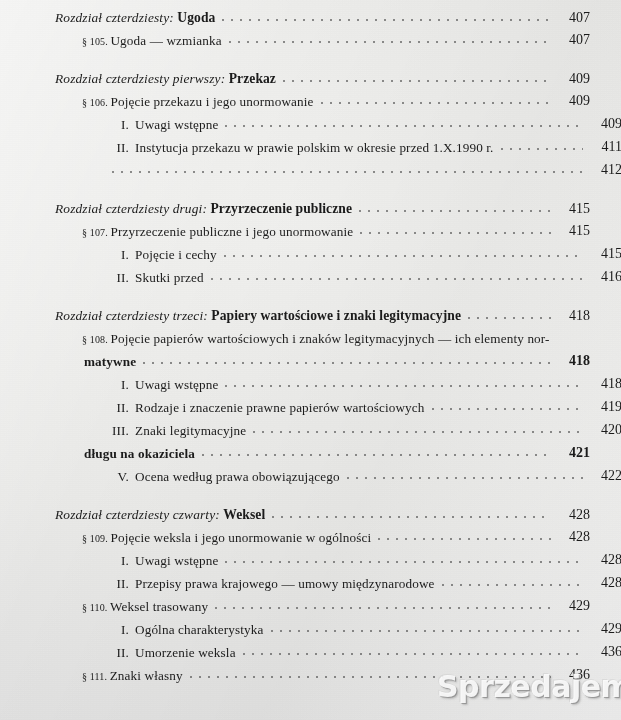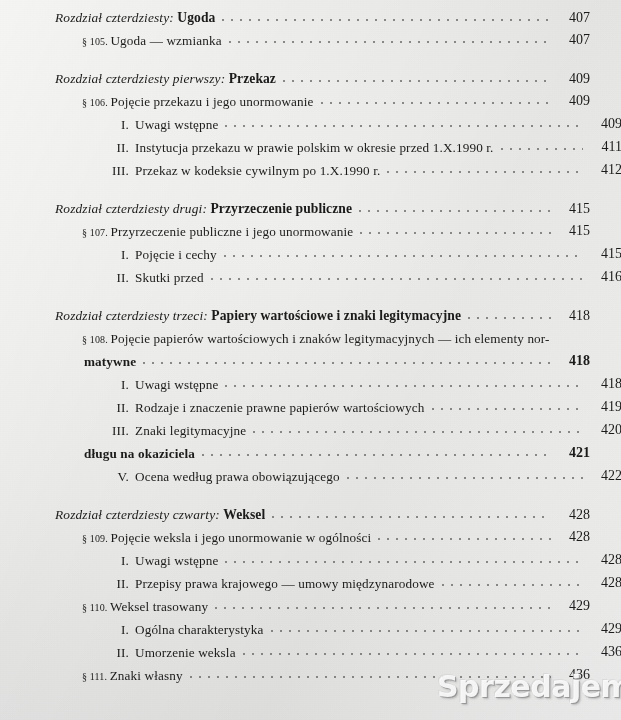--- a/index.html
+++ b/index.html
@@ -177,21 +177,20 @@
         <span class="etext"><span class="rnum">I.</span><span class="rsep"></span><span>Uwagi wstępne</span></span>
         <span class="leader"></span>
         <span class="pnum">409</span>
       </div>
       <div class="entry lvl-roman">
         <span class="etext"><span class="rnum">II.</span><span class="rsep"></span><span>Instytucja przekazu w prawie polskim w okresie przed 1.X.1990 r.</span></span>
         <span class="leader"></span>
         <span class="pnum">411</span>
       </div>
       <div class="entry lvl-roman">
-        <span class="etext"><span class="rnum">III.</span><span class="rsep"></span><span>Przekaz w kodeksie cywilnym po 1.X.1990 r.</span></span>
         <span class="leader"></span>
         <span class="pnum">412</span>
       </div>
       <div class="gap"></div>
       <div class="entry lvl-chapter">
         <span class="etext"><span class="chap-label">Rozdział czterdziesty drugi: </span><span class="chap-title">Przyrzeczenie publiczne</span></span>
         <span class="leader"></span>
         <span class="pnum">415</span>
       </div>
       <div class="entry lvl-par">

